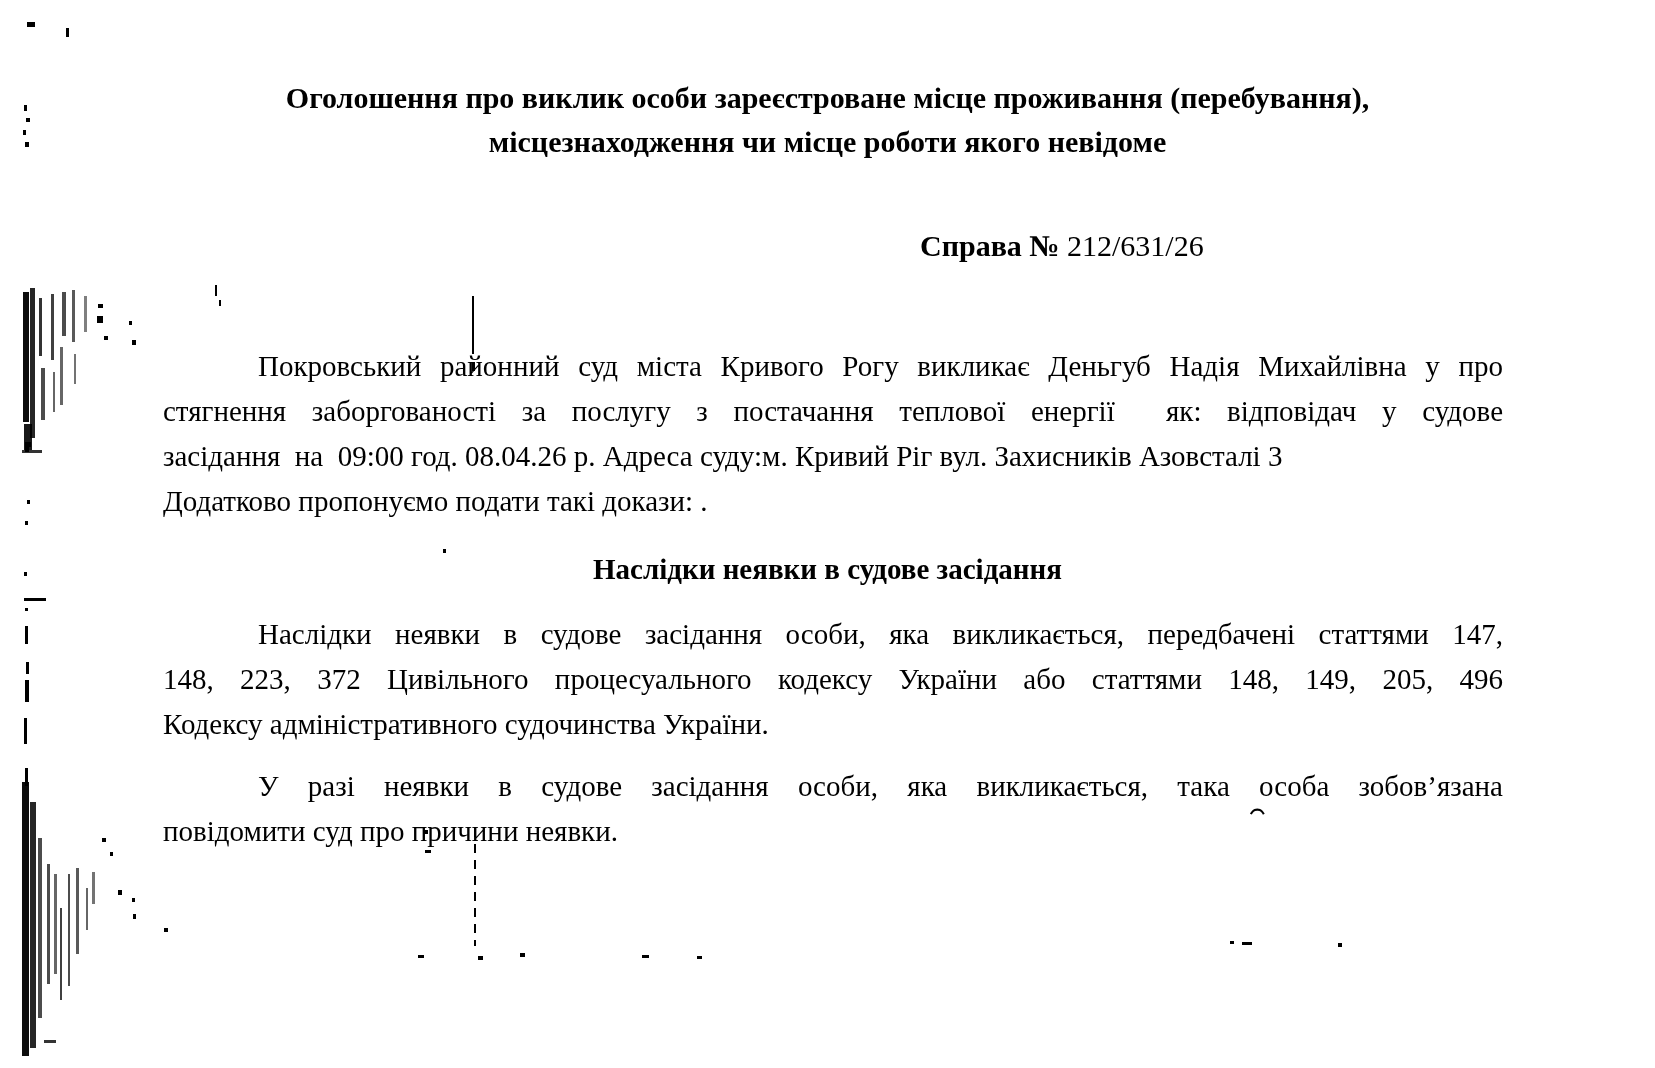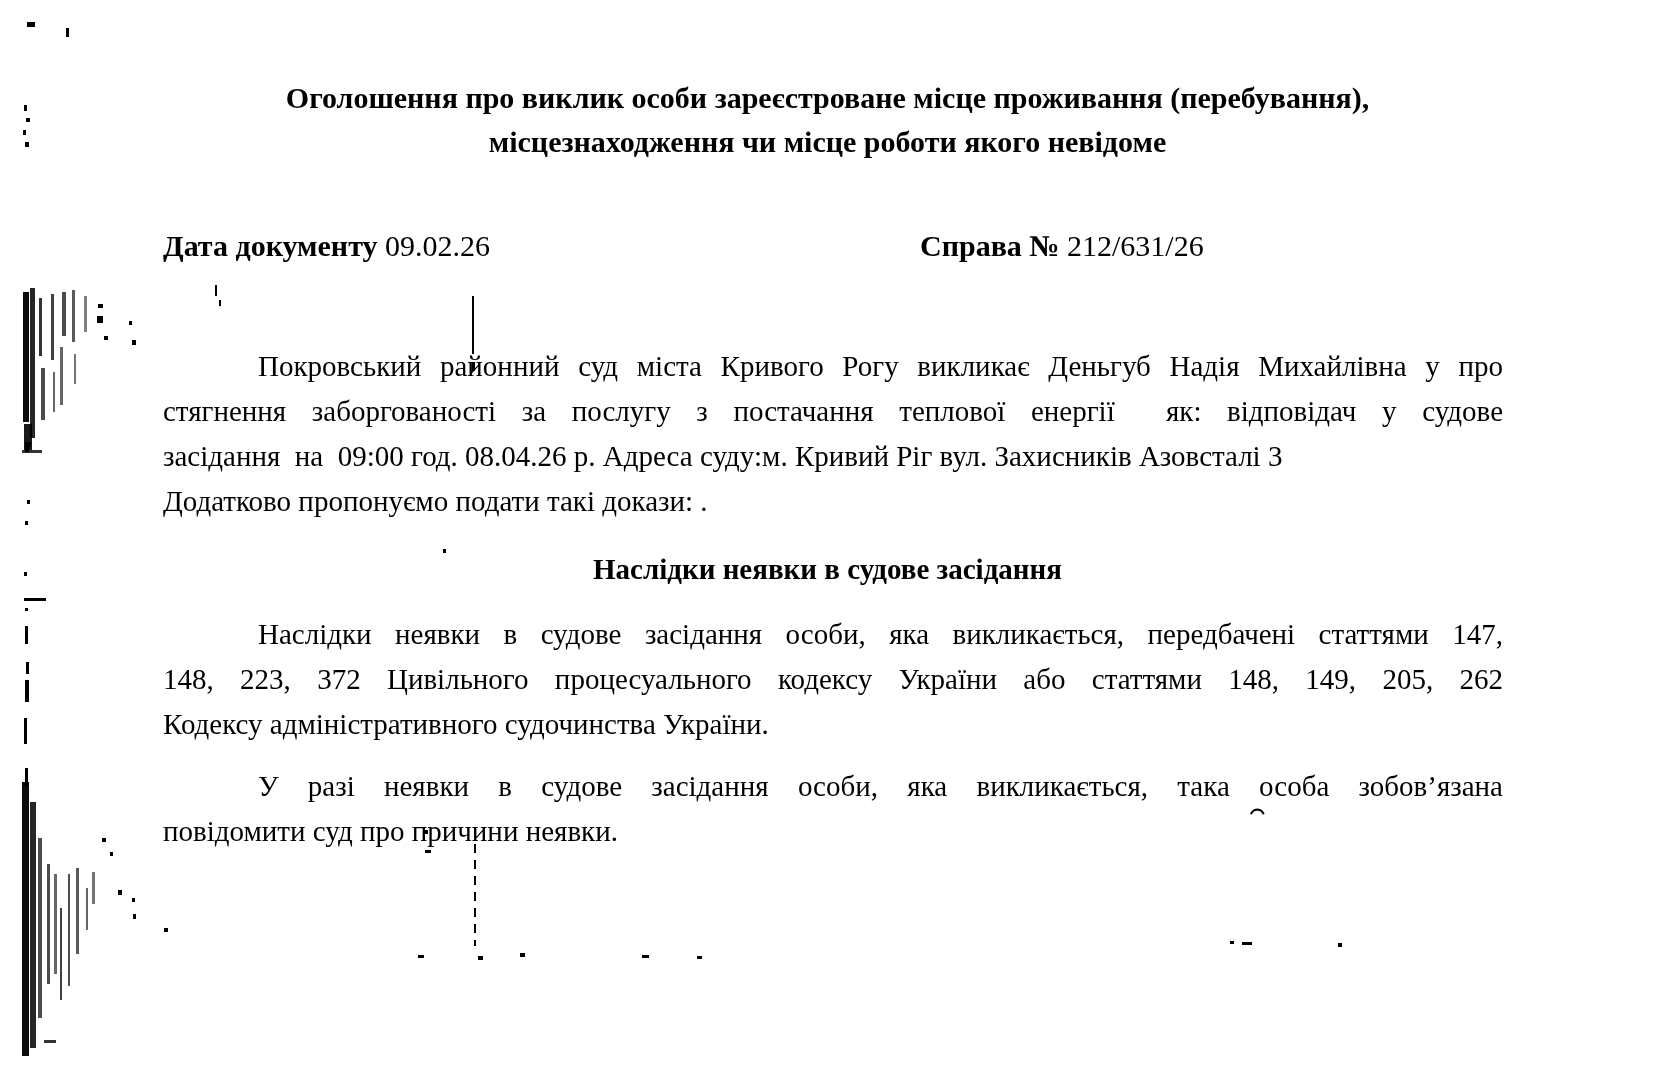--- a/index.html
+++ b/index.html
@@ -82,36 +82,35 @@
 <body>
 
 <div class="page">
 
   <div class="title">
     <div>Оголошення про виклик особи зареєстроване місце проживання (перебування),</div>
     <div>місцезнаходження чи місце роботи якого невідоме</div>
   </div>
 
   <div class="meta-row">
-    <div class="meta-date"><span class="meta-label">Дата документу</span> <span>09.02.26</span></div>
     <div class="meta-case"><span class="meta-label">Справа №</span> <span>212/631/26</span></div>
   </div>
 
   <div class="para p1">
     <div class="line stretch indent">Покровський районний суд міста Кривого Рогу викликає Деньгуб Надія Михайлівна у про</div>
     <div class="line stretch">стягнення заборгованості за послугу з постачання теплової енергії  як: відповідач у судове</div>
     <div class="line">засідання  на  09:00 год. 08.04.26 р. Адреса суду:м. Кривий Ріг вул. Захисників Азовсталі 3</div>
     <div class="line">Додатково пропонуємо подати такі докази: .</div>
   </div>
 
   <div class="section-heading">Наслідки неявки в судове засідання</div>
 
   <div class="para p2">
     <div class="line stretch indent">Наслідки неявки в судове засідання особи, яка викликається, передбачені статтями 147,</div>
-    <div class="line stretch">148, 223, 372 Цивільного процесуального кодексу України або статтями 148, 149, 205, 262</div>
+    <div class="line stretch">148, 223, 372 Цивільного процесуального кодексу України або статтями 148, 149, 205, 496</div>
     <div class="line">Кодексу адміністративного судочинства України.</div>
   </div>
 
   <div class="para p3">
     <div class="line stretch indent">У разі неявки в судове засідання особи, яка викликається, така особа зобов’язана</div>
     <div class="line">повідомити суд про причини неявки.</div>
   </div>
 
   <div class="artifact" style="left:27px;top:22px;width:8px;height:5px;"></div>
   <div class="artifact" style="left:66px;top:28px;width:3px;height:9px;"></div>

